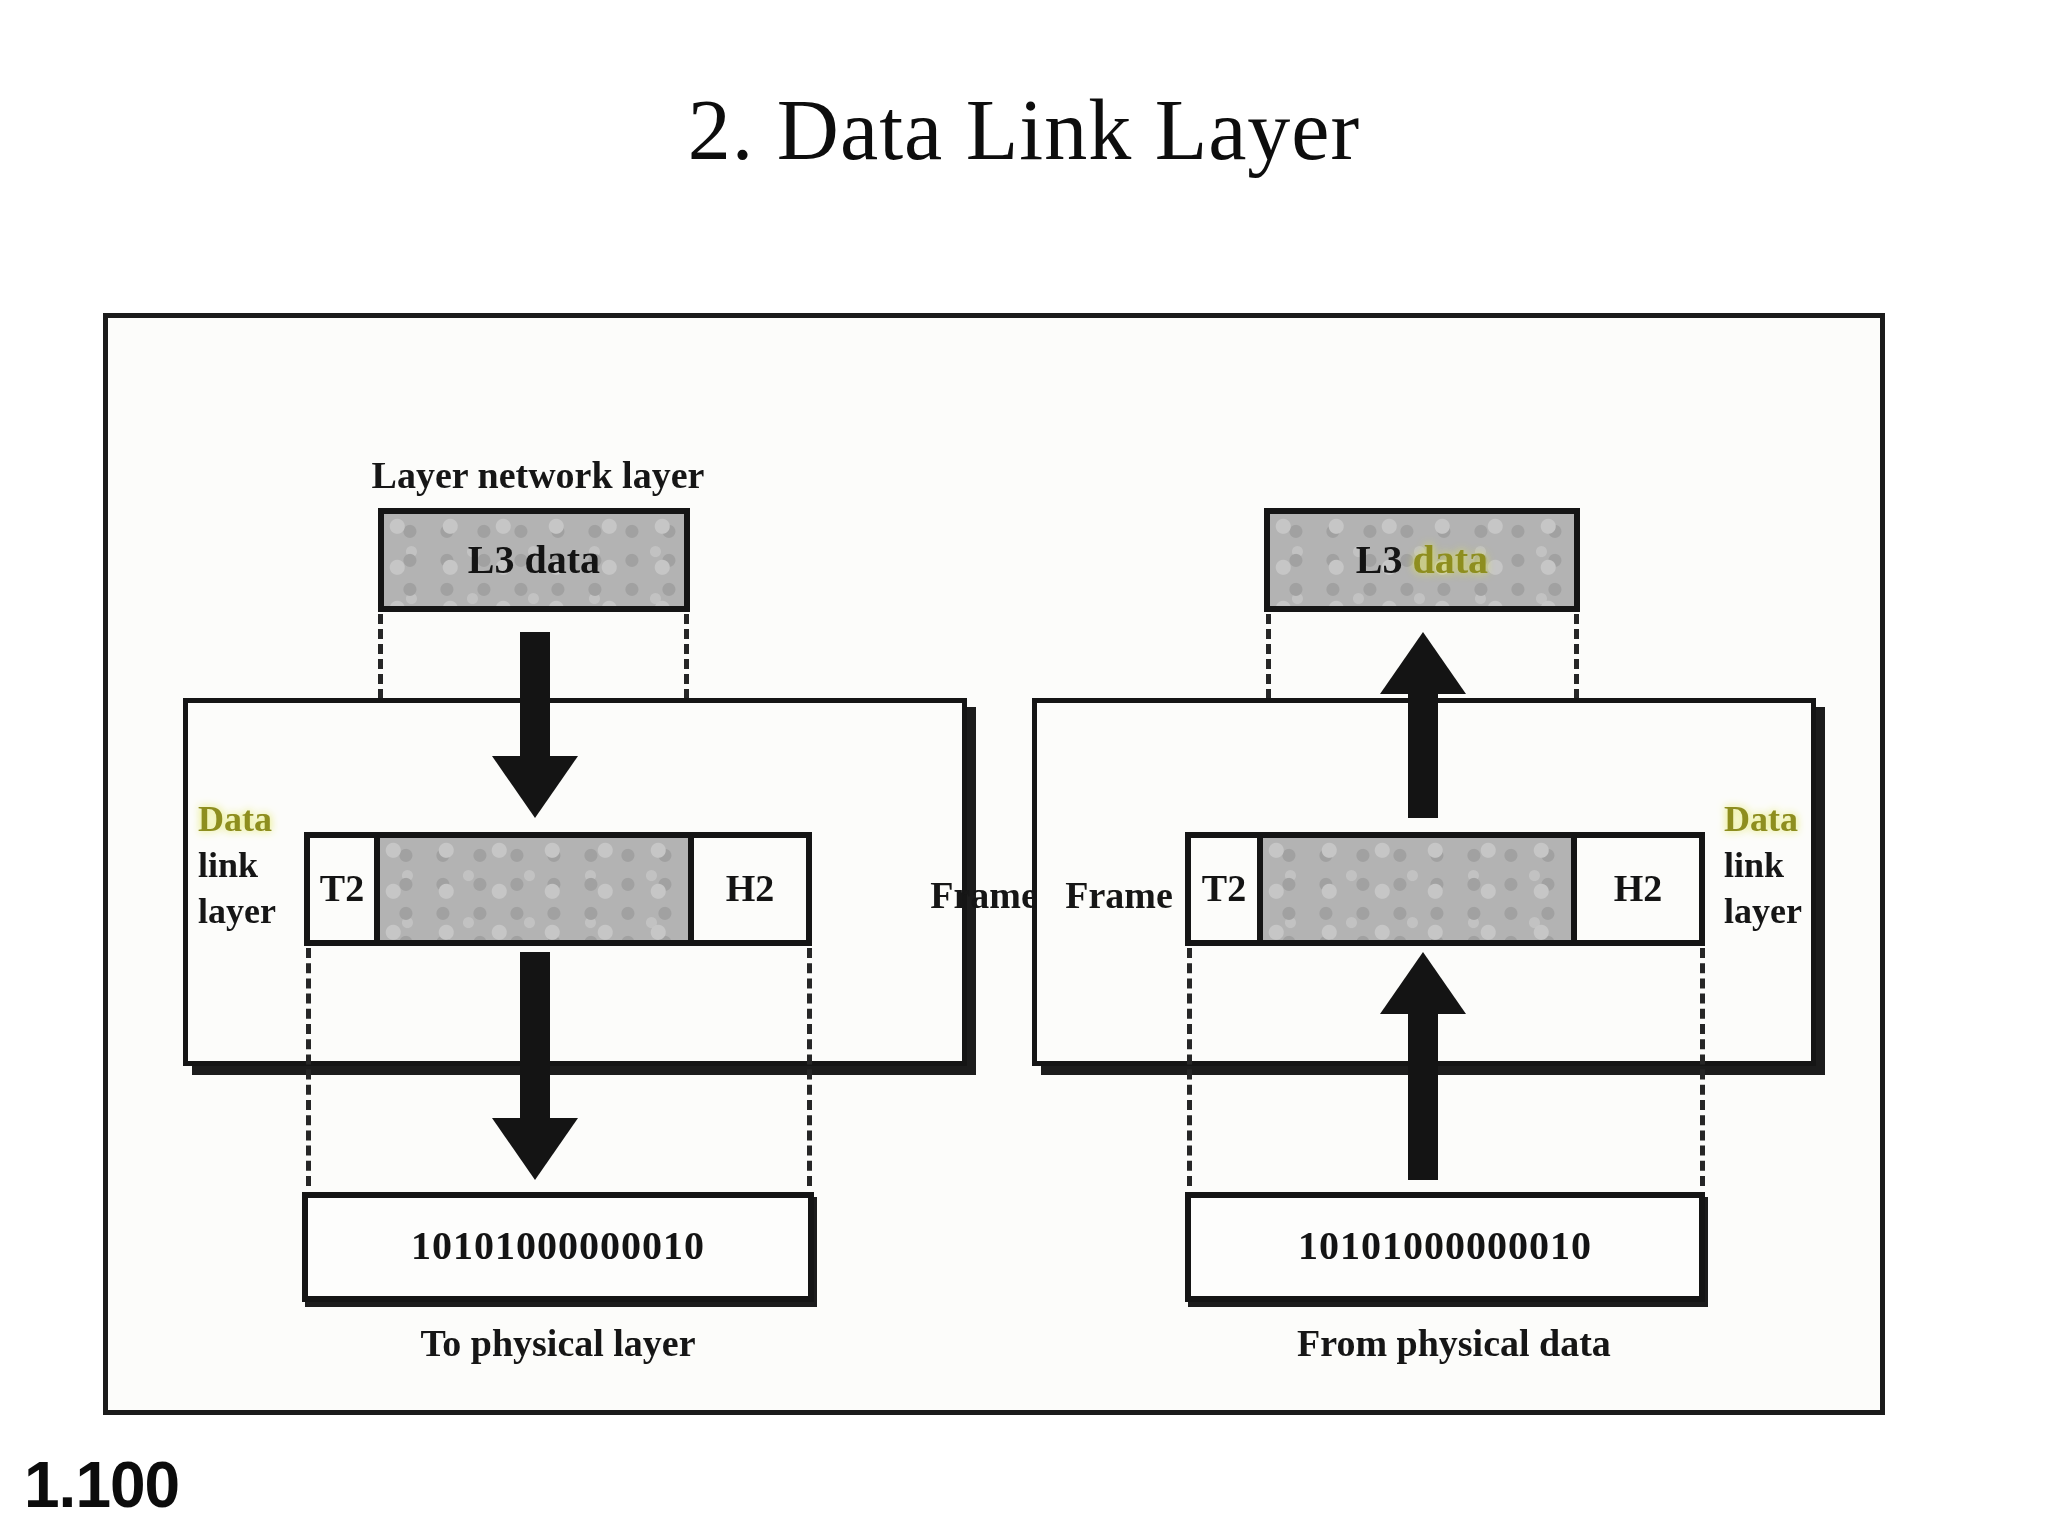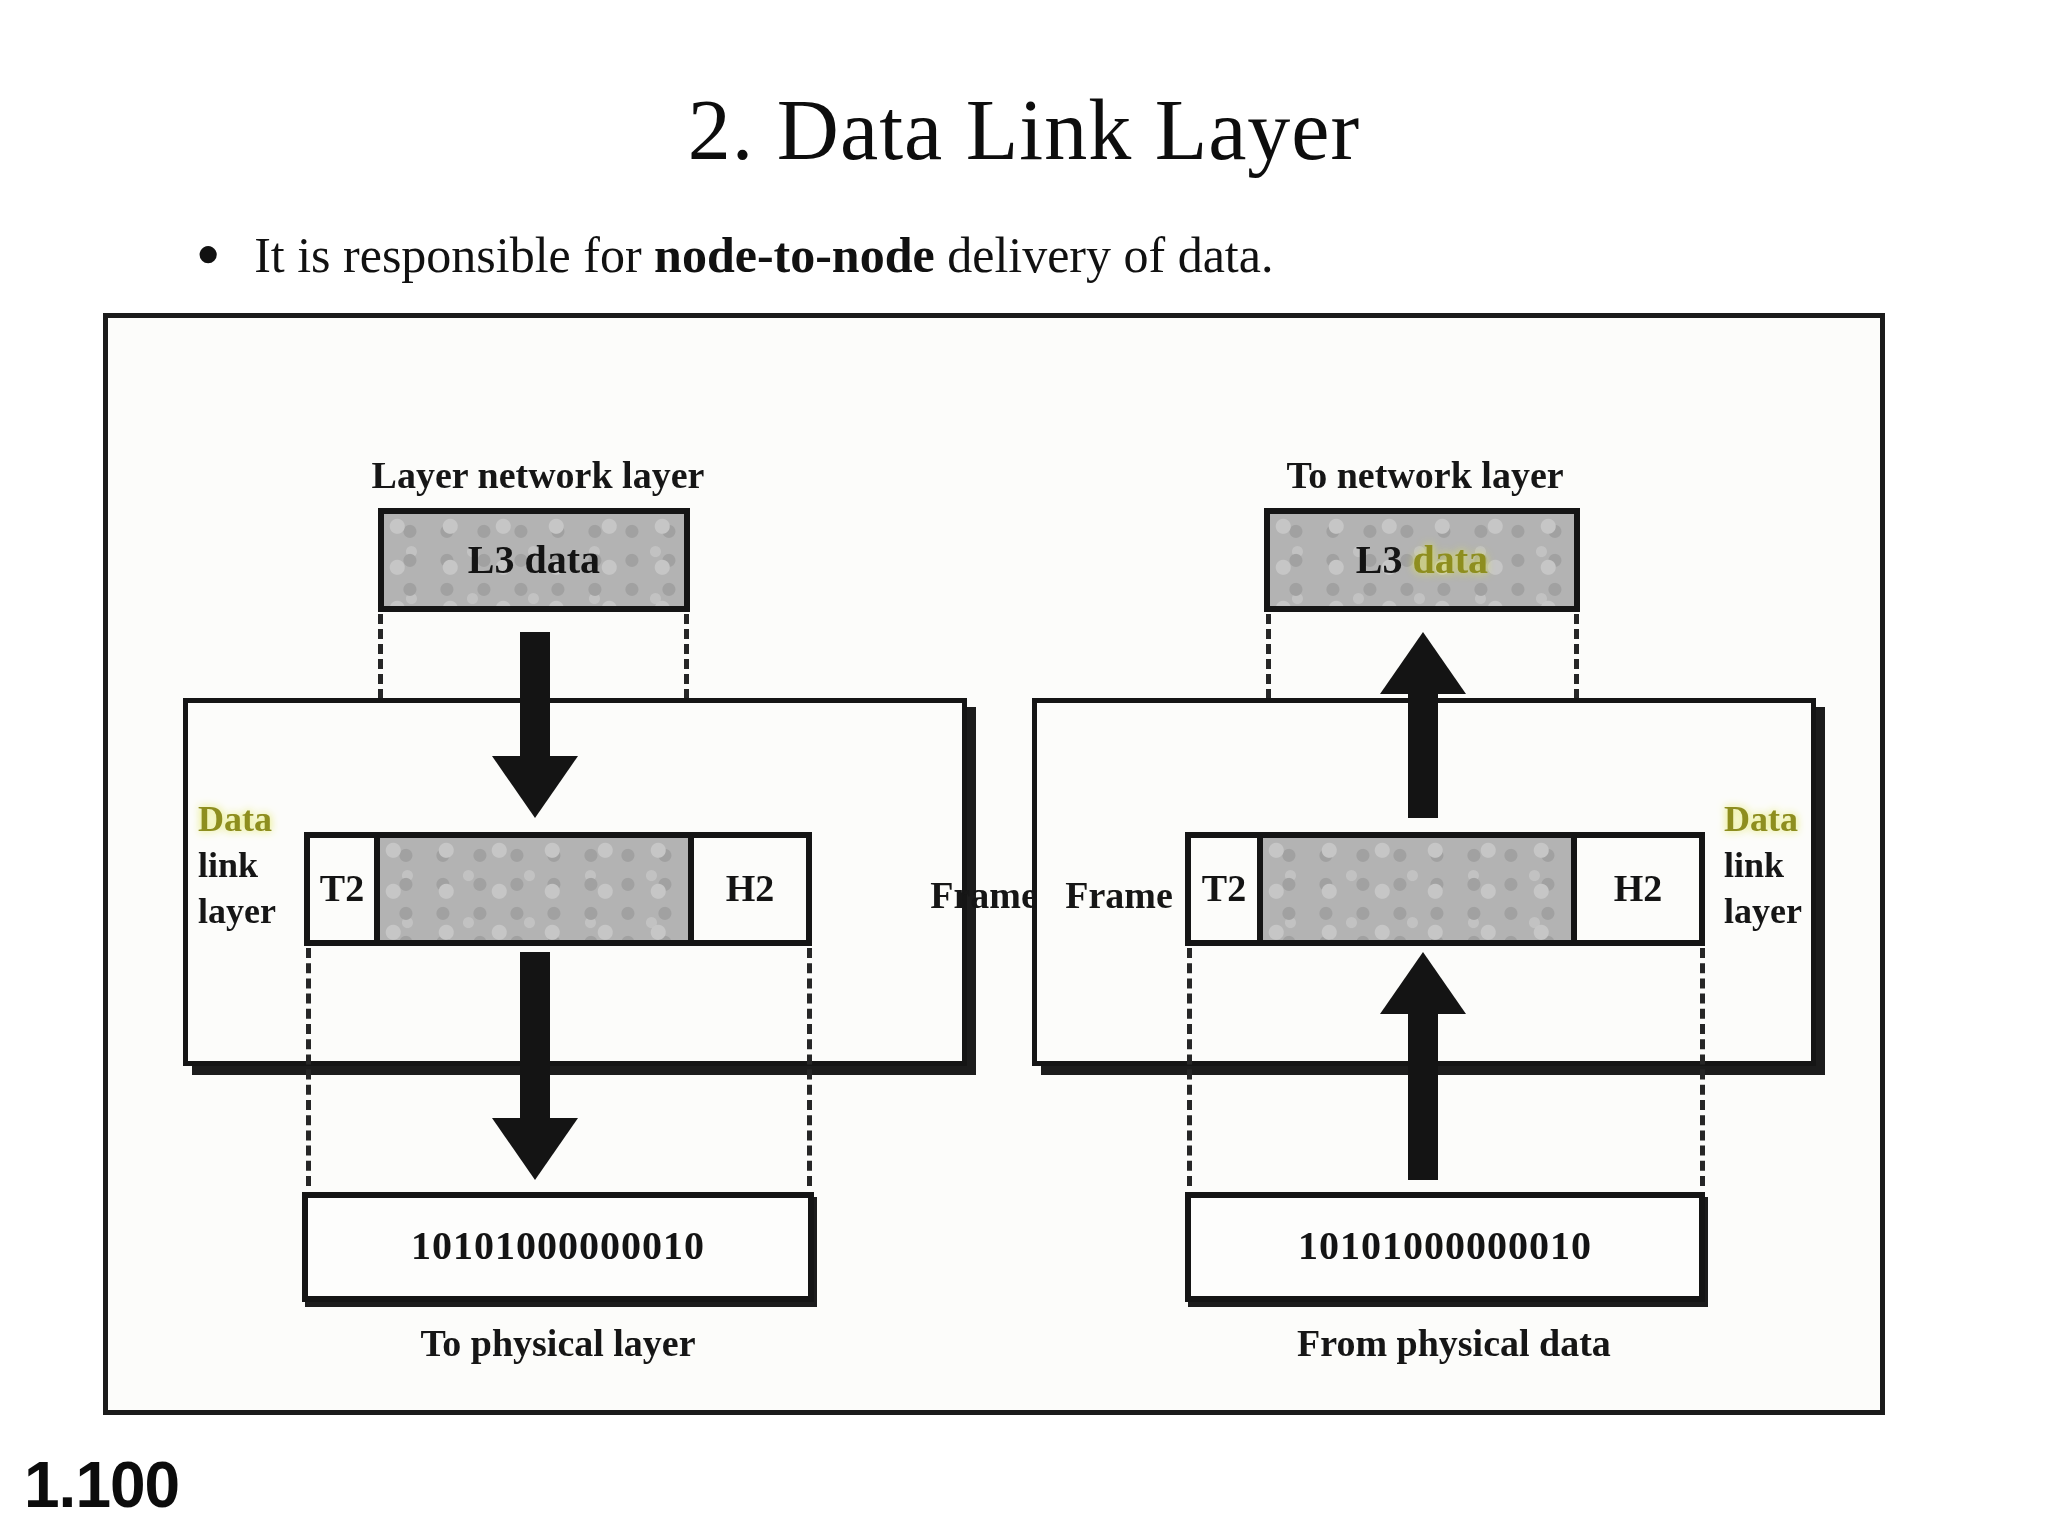--- a/index.html
+++ b/index.html
@@ -73,23 +73,20 @@
     font-size:64px;font-weight:bold;color:#0c0c0c;letter-spacing:-1px;
   }
 </style>
 </head>
 <body>
 
 <div class="stage">
 
   <div class="title">2. Data Link Layer</div>
 
-  <div class="bullet-row">
-    <span class="bullet-dot">●</span><span><span>It is responsible for </span><b>node-to-node</b><span> delivery of data.</span></span>
-  </div>
 
   <div class="diagram">
 
     <div class="dlabel" style="left:260px;top:132px;width:340px;">Layer network layer</div>
 
     <div class="l3-box gray-fill" style="left:270px;top:190px;width:312px;height:104px;">
       <span>L3</span>&nbsp;<span>data</span>
     </div>
 
     <div class="vdash" style="left:270px;top:296px;height:220px;"></div>
@@ -121,21 +118,20 @@
 
     <div class="arrow" style="left:384px;top:634px;height:228px;">
       <div class="shaft"></div>
       <div class="head-down"></div>
     </div>
 
     <div class="bits-box" style="left:194px;top:866px;width:512px;height:110px;">10101000000010</div>
 
     <div class="dlabel" style="left:300px;top:1000px;width:300px;">To physical layer</div>
 
-    <div class="dlabel" style="left:1147px;top:132px;width:340px;">To network layer</div>
 
     <div class="l3-box gray-fill" style="left:1156px;top:190px;width:316px;height:104px;">
       <span>L3</span>&nbsp;<span class="olive">data</span>
     </div>
 
     <div class="vdash" style="left:1158px;top:296px;height:220px;"></div>
     <div class="vdash" style="left:1466px;top:296px;height:220px;"></div>
 
     <div class="big-box" style="left:924px;top:380px;width:784px;height:368px;"></div>
 

